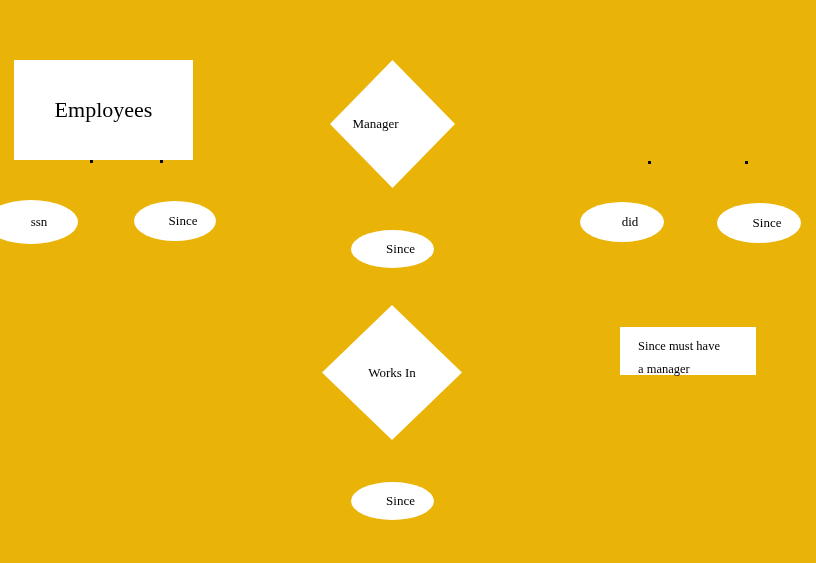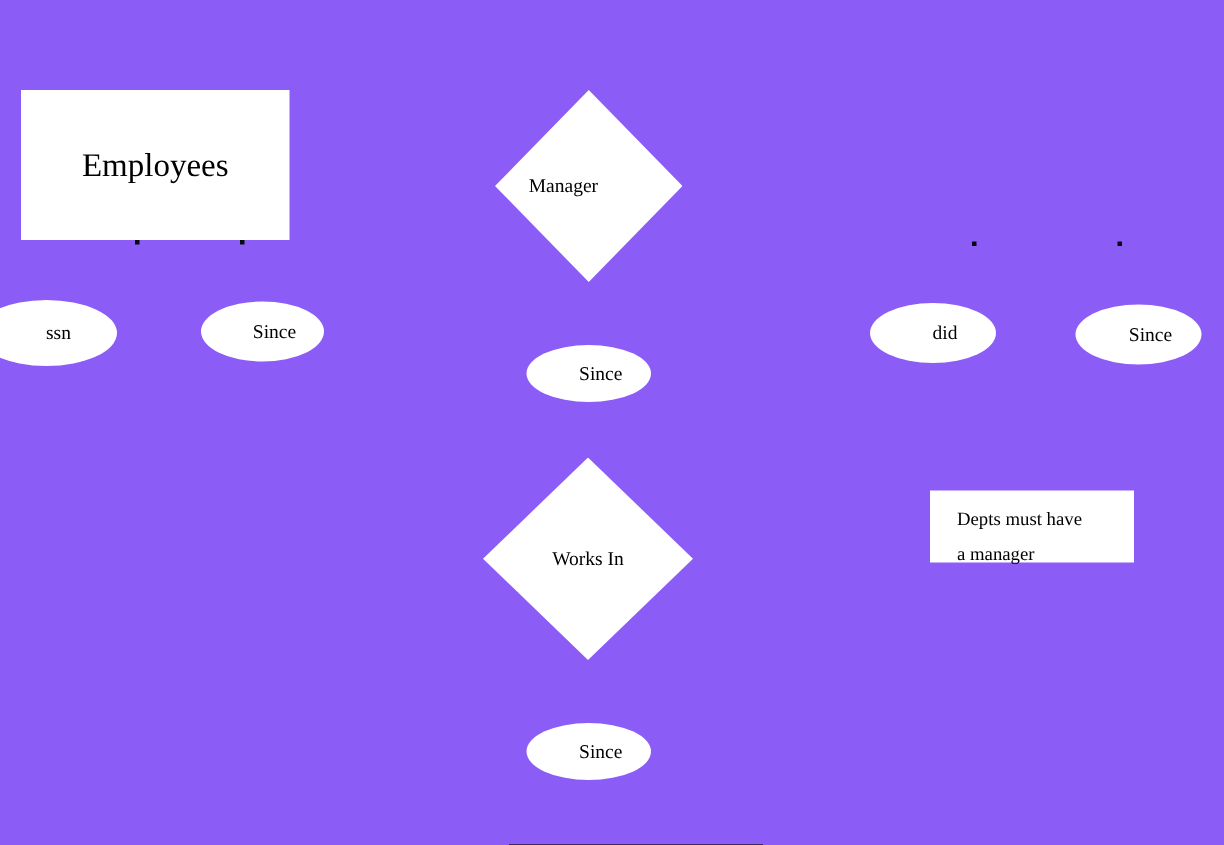--- a/index.html
+++ b/index.html
@@ -5,21 +5,21 @@
 <style>
   html, body {
     margin: 0;
     padding: 0;
     background: #000000;
   }
   #canvas {
     position: relative;
     width: 816px;
     height: 563px;
-    background: #8b5cf6;
+    background: #eab308;
     overflow: hidden;
     font-family: "Liberation Serif", "DejaVu Serif", serif;
   }
 
   
   .entity {
     position: absolute;
     background: #ffffff;
     color: #000000;
     display: flex;
@@ -150,17 +150,17 @@
 
   <div class="attribute" style="left:351px; top:230px; width:83px; height:38px;">
     <span class="attribute-label">Since</span>
   </div>
 
   <div class="attribute" style="left:351px; top:482px; width:83px; height:38px;">
     <span class="attribute-label">Since</span>
   </div>
 
   <div class="note" style="left:620px; top:327px; width:136px; height:48px;">
-    <span class="note-line">Depts must have</span>
+    <span class="note-line">Since must have</span>
     <span class="note-line">a manager</span>
   </div>
 
 </div>
 
 </body></html>

